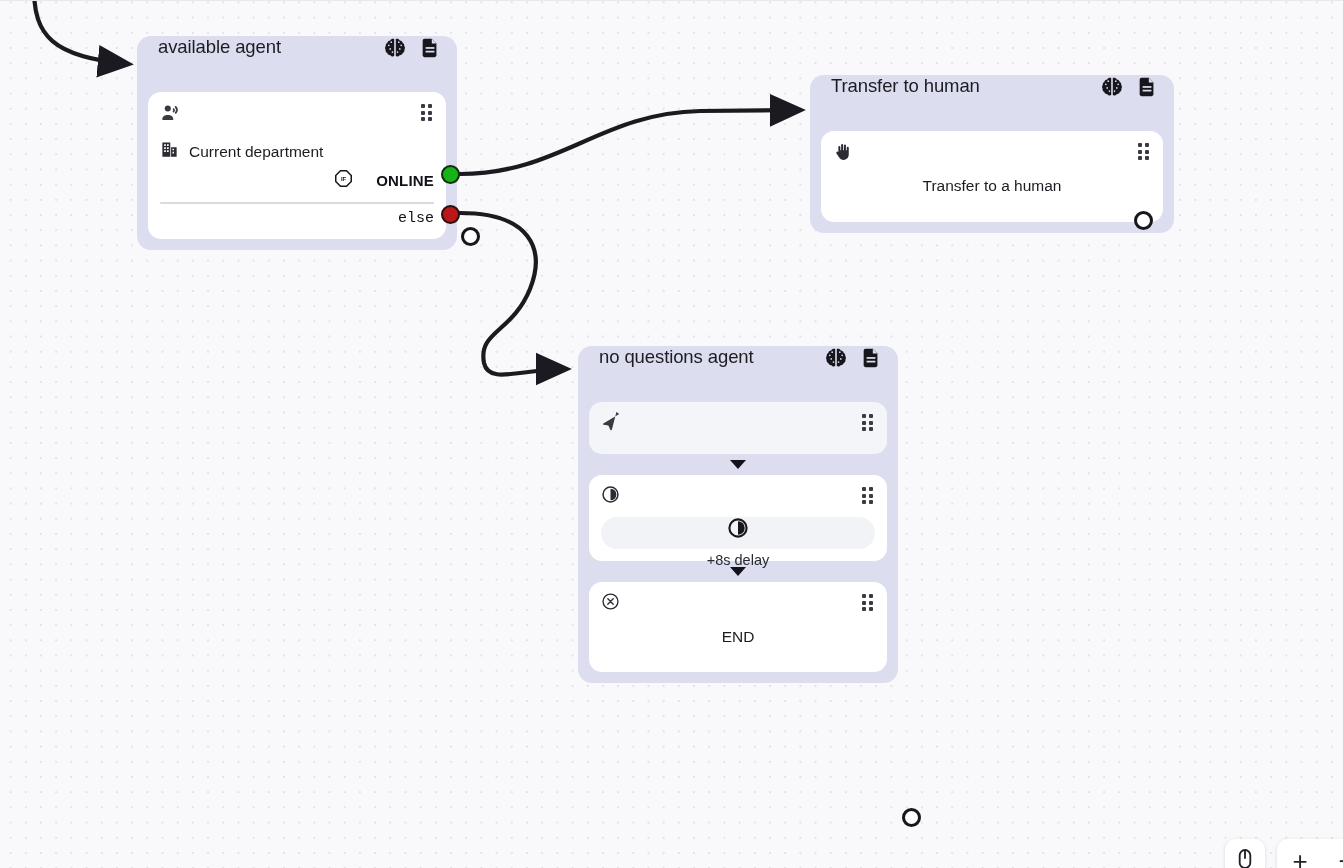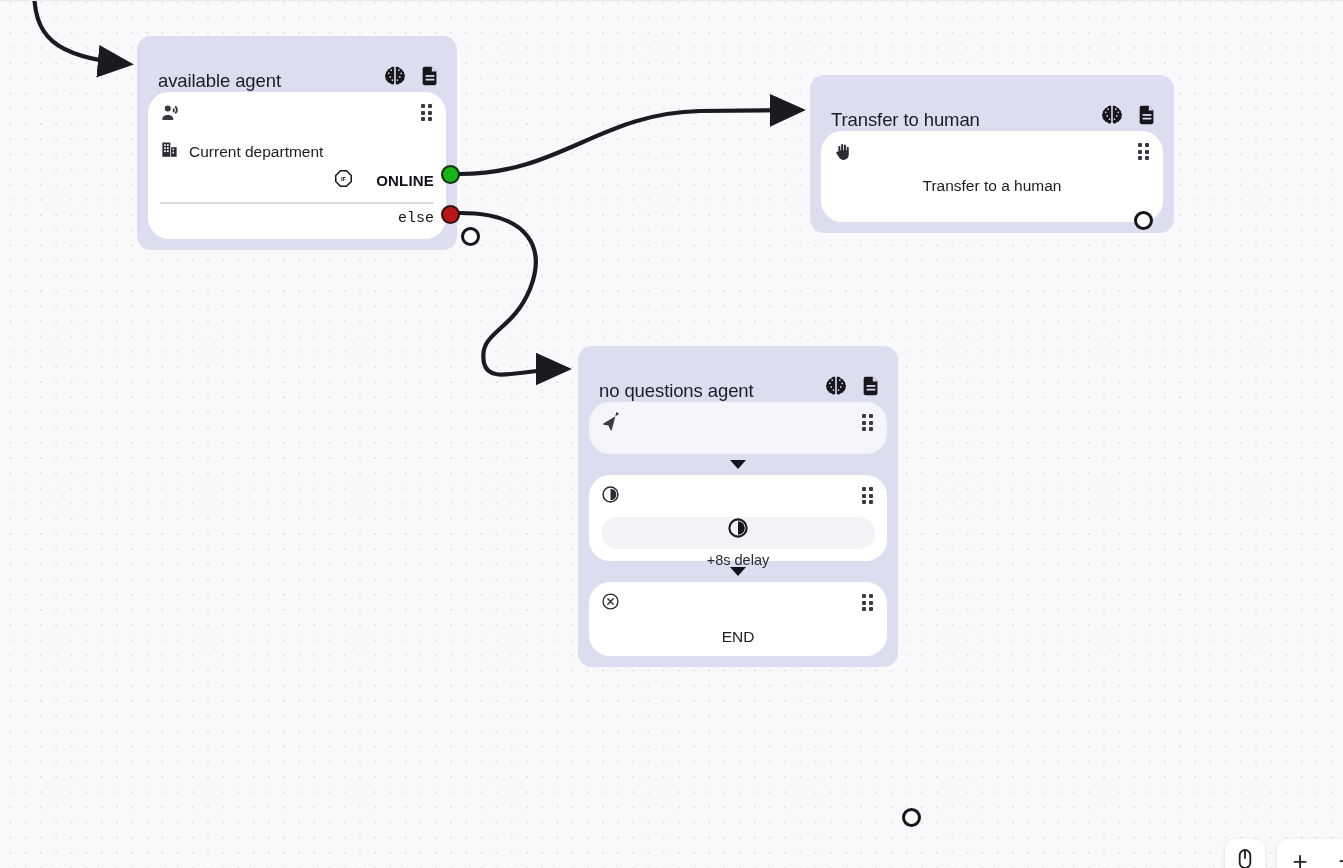--- a/index.html
+++ b/index.html
@@ -34,21 +34,21 @@
   .node {
     position: absolute;
     background: #dcdef0;
     border-radius: 14px;
     z-index: 3;
     padding: 0 11px 11px 11px;
     box-sizing: border-box;
   }
   .node-header {
     display: flex;
-    align-items: flex-end;
+    align-items: flex-start;
     height: 56px;
     padding: 0 5px 0 10px;
     box-sizing: border-box;
   }
   .node-title {
     font-size: 18.5px;
     color: #1c1c22;
     flex: 1 1 auto;
     white-space: nowrap;
     letter-spacing: -0.1px;
@@ -57,21 +57,21 @@
     display: flex;
     align-items: center;
     gap: 12px;
     flex: 0 0 auto;
   }
   .hicon { display: block; }
 
   
   .block {
     background: #ffffff;
-    border-radius: 21px;
+    border-radius: 13px;
     box-sizing: border-box;
     position: relative;
     padding: 10px 12px 12px 12px;
   }
   .block.tinted { background: #f4f5f9; }
   .block-top {
     display: flex;
     align-items: flex-start;
     justify-content: space-between;
     height: 30px;
@@ -403,21 +403,21 @@
             <circle cx="12" cy="12" r="9.4" fill="none" stroke="#16161c" stroke-width="2.3"></circle>
             <path d="M12 4.6a7.4 7.4 0 0 1 0 14.8z" fill="#16161c"></path>
           </svg>
         </span>
         <span class="delay-text">+8s delay</span>
       </div>
     </div>
 
     <div class="caret"></div>
 
-    <div class="block" style="padding-bottom:8px;">
+    <div class="block" style="padding-bottom:24px;">
       <div class="block-top">
         <span class="block-icon">
           <svg width="19" height="19" viewBox="0 0 24 24">
             <circle cx="12" cy="12" r="9.4" fill="none" stroke="#2a2b33" stroke-width="1.7"></circle>
             <path d="M8.6 8.6 15.4 15.4M15.4 8.6 8.6 15.4" stroke="#2a2b33" stroke-width="1.7" stroke-linecap="round"></path>
           </svg>
         </span>
         <span class="grip">
           <i></i>
             <i></i>

